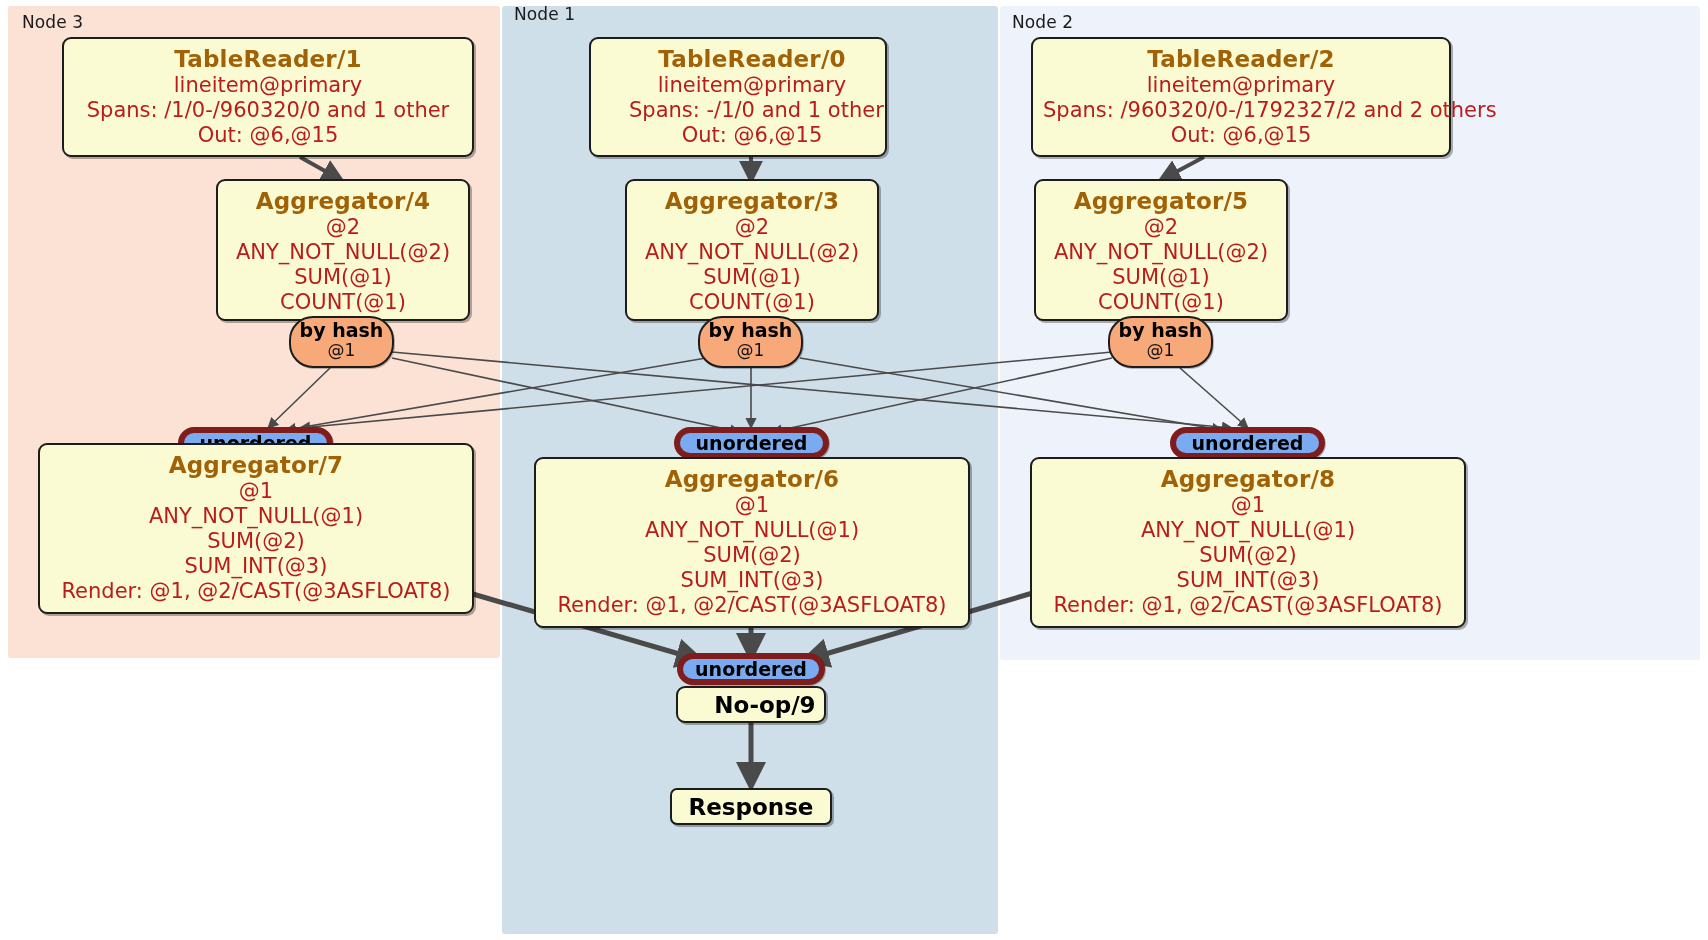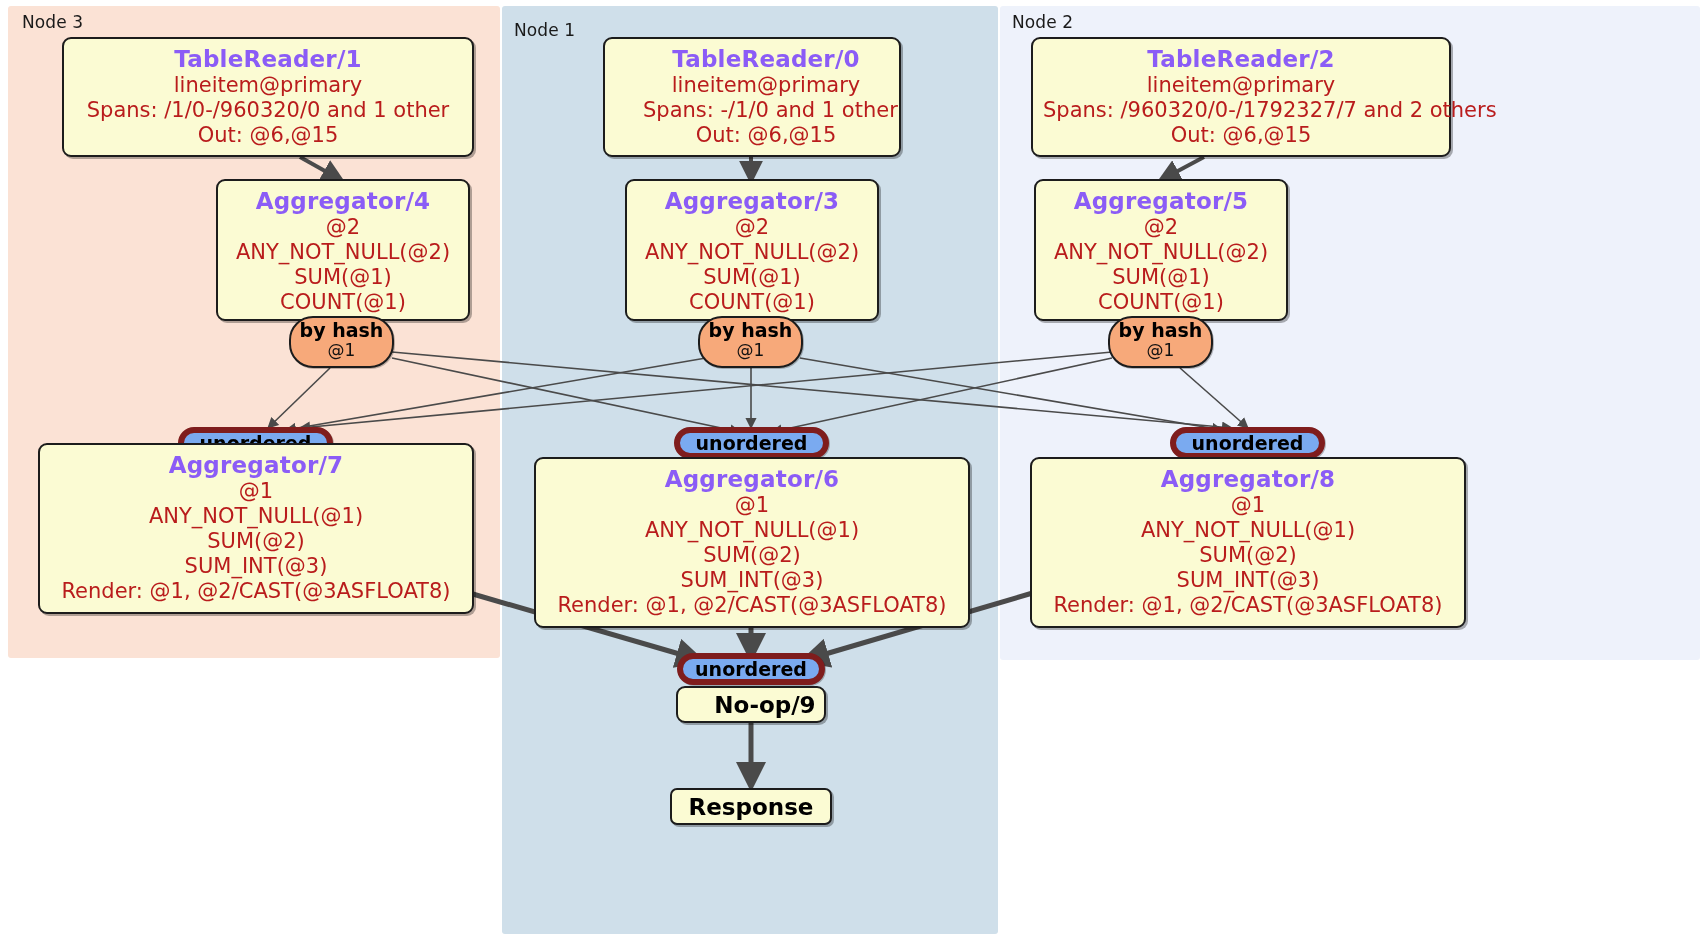--- a/index.html
+++ b/index.html
@@ -11,21 +11,21 @@
   .panel-label{position:absolute;font-size:17px;color:#1a1a1a;letter-spacing:.1px;
                font-family:"DejaVu Sans","Liberation Sans",sans-serif;white-space:nowrap;}
 
   
   #edges{position:absolute;left:0;top:0;width:1708px;height:940px;overflow:visible;}
 
   
   .box{position:absolute;box-sizing:border-box;background:#fbfbd3;border:2px solid #1c1c1c;
        border-radius:9px;text-align:center;padding:6px 10px 7px 10px;
        box-shadow:2px 2px 0 rgba(0,0,0,.30);}
-  .box .title{font-weight:bold;font-size:23px;line-height:28px;color:#8b5cf6;letter-spacing:.2px;}
+  .box .title{font-weight:bold;font-size:23px;line-height:28px;color:#a16207;letter-spacing:.2px;}
   .box .line{font-size:21px;line-height:25px;color:#b91c1c;white-space:nowrap;}
 
   .small-box{position:absolute;box-sizing:border-box;background:#fbfbd3;border:2px solid #1c1c1c;
        border-radius:9px;text-align:center;box-shadow:2px 2px 0 rgba(0,0,0,.30);
        display:flex;align-items:center;justify-content:center;}
   .small-box .title{font-weight:bold;font-size:23px;line-height:26px;color:#000;}
 
   
   .badge-hash{position:absolute;box-sizing:border-box;background:#f7a97a;border:2px solid #1c1c1c;
       border-radius:24px;text-align:center;padding:2px 0 3px 0;box-shadow:1px 1px 0 rgba(0,0,0,.25);}
@@ -40,21 +40,21 @@
 </head>
 <body>
 
 <div id="stage">
 
   <div class="panel" style="left:8px;top:6px;width:492px;height:652px;background:#fbe2d5;"></div>
   <div class="panel" style="left:502px;top:6px;width:496px;height:928px;background:#cfdfea;"></div>
   <div class="panel" style="left:1000px;top:6px;width:700px;height:654px;background:#eef2fb;"></div>
 
   <div class="panel-label" style="left:22px;top:12px;">Node 3</div>
-  <div class="panel-label" style="left:514px;top:20px;">Node 1</div>
+  <div class="panel-label" style="left:514px;top:4px;">Node 1</div>
   <div class="panel-label" style="left:1012px;top:12px;">Node 2</div>
 
   <svg id="edges" viewBox="0 0 1708 940" preserveAspectRatio="none">
     <defs>
       <marker id="ah-thin" viewBox="0 0 10 10" refX="9" refY="5" markerWidth="7" markerHeight="7" orient="auto-start-reverse">
         <path d="M 0 0 L 10 5 L 0 10 z" fill="#4a4a4a"></path>
       </marker>
       <marker id="ah-thick" viewBox="0 0 10 10" refX="8" refY="5" markerWidth="6" markerHeight="6" orient="auto-start-reverse">
         <path d="M 0 0 L 10 5 L 0 10 z" fill="#4a4a4a"></path>
       </marker>
@@ -104,31 +104,31 @@
     </g>
   </svg>
 
   <div class="box" style="left:62px;top:37px;width:412px;height:120px;">
     <div class="title">TableReader/1</div>
     <div class="line">lineitem@primary</div>
     <div class="line">Spans: /1/0-/960320/0 and 1 other</div>
     <div class="line">Out: @6,@15</div>
   </div>
 
-  <div class="box" style="left:603px;top:37px;width:298px;height:120px;padding-left:38px;">
+  <div class="box" style="left:589px;top:37px;width:298px;height:120px;padding-left:38px;">
     <div class="title">TableReader/0</div>
     <div class="line">lineitem@primary</div>
     <div class="line">Spans: -/1/0 and 1 other</div>
     <div class="line">Out: @6,@15</div>
   </div>
 
   <div class="box" style="left:1031px;top:37px;width:420px;height:120px;">
     <div class="title">TableReader/2</div>
     <div class="line">lineitem@primary</div>
-    <div class="line">Spans: /960320/0-/1792327/7 and 2 others</div>
+    <div class="line">Spans: /960320/0-/1792327/2 and 2 others</div>
     <div class="line">Out: @6,@15</div>
   </div>
 
   <div class="box" style="left:216px;top:179px;width:254px;height:142px;">
     <div class="title">Aggregator/4</div>
     <div class="line">@2</div>
     <div class="line">ANY_NOT_NULL(@2)</div>
     <div class="line">SUM(@1)</div>
     <div class="line">COUNT(@1)</div>
   </div>

